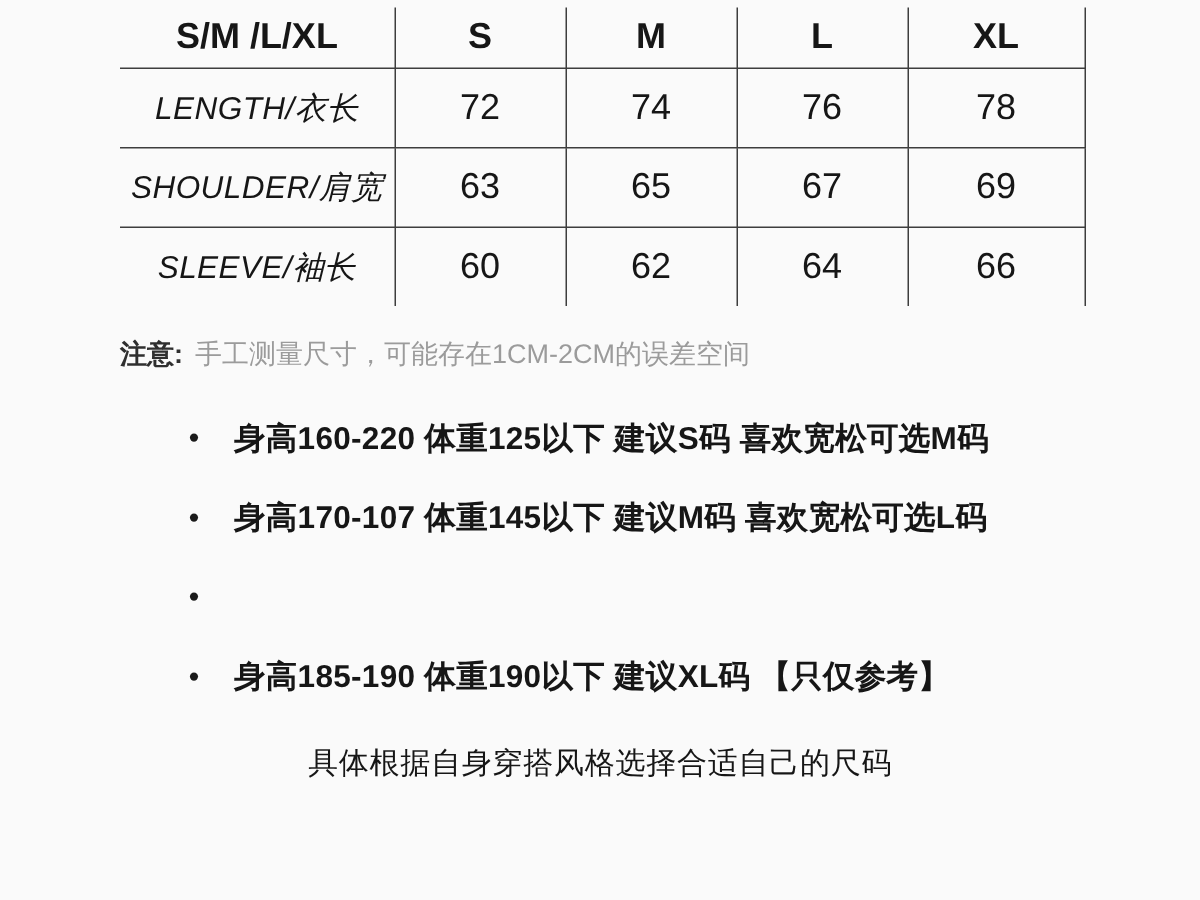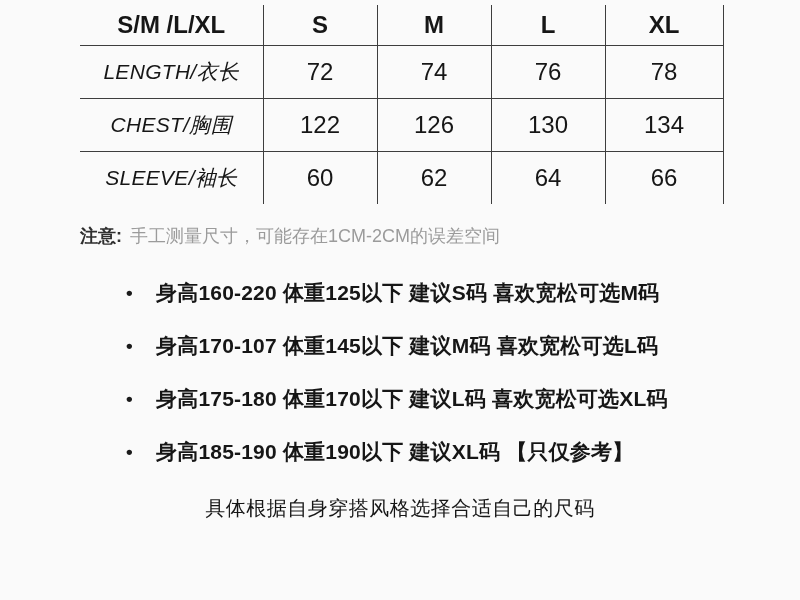--- a/index.html
+++ b/index.html
@@ -119,25 +119,25 @@
   </thead>
   <tbody>
     <tr>
       <td class="row-label">LENGTH/衣长</td>
       <td>72</td>
       <td>74</td>
       <td>76</td>
       <td>78</td>
     </tr>
     <tr>
-      <td class="row-label">CHEST/胸围</td>
-      <td>122</td>
-      <td>126</td>
-      <td>130</td>
-      <td>134</td>
+      <td class="row-label">SHOULDER/肩宽</td>
+      <td>63</td>
+      <td>65</td>
+      <td>67</td>
+      <td>69</td>
     </tr>
     <tr>
       <td class="row-label">SLEEVE/袖长</td>
       <td>60</td>
       <td>62</td>
       <td>64</td>
       <td>66</td>
     </tr>
   </tbody>
 </table>
@@ -150,21 +150,20 @@
   <li class="rec">
     <span class="dot">•</span>
     <span>身高160-220 体重125以下 建议S码 喜欢宽松可选M码</span>
   </li>
   <li class="rec">
     <span class="dot">•</span>
     <span>身高170-107 体重145以下 建议M码 喜欢宽松可选L码</span>
   </li>
   <li class="rec">
     <span class="dot">•</span>
-    <span>身高175-180 体重170以下 建议L码 喜欢宽松可选XL码</span>
   </li>
   <li class="rec">
     <span class="dot">•</span>
     <span>身高185-190 体重190以下 建议XL码 【只仅参考】</span>
   </li>
 </ul>
 
 <p class="footer-note">具体根据自身穿搭风格选择合适自己的尺码</p>
 
 </body></html>

